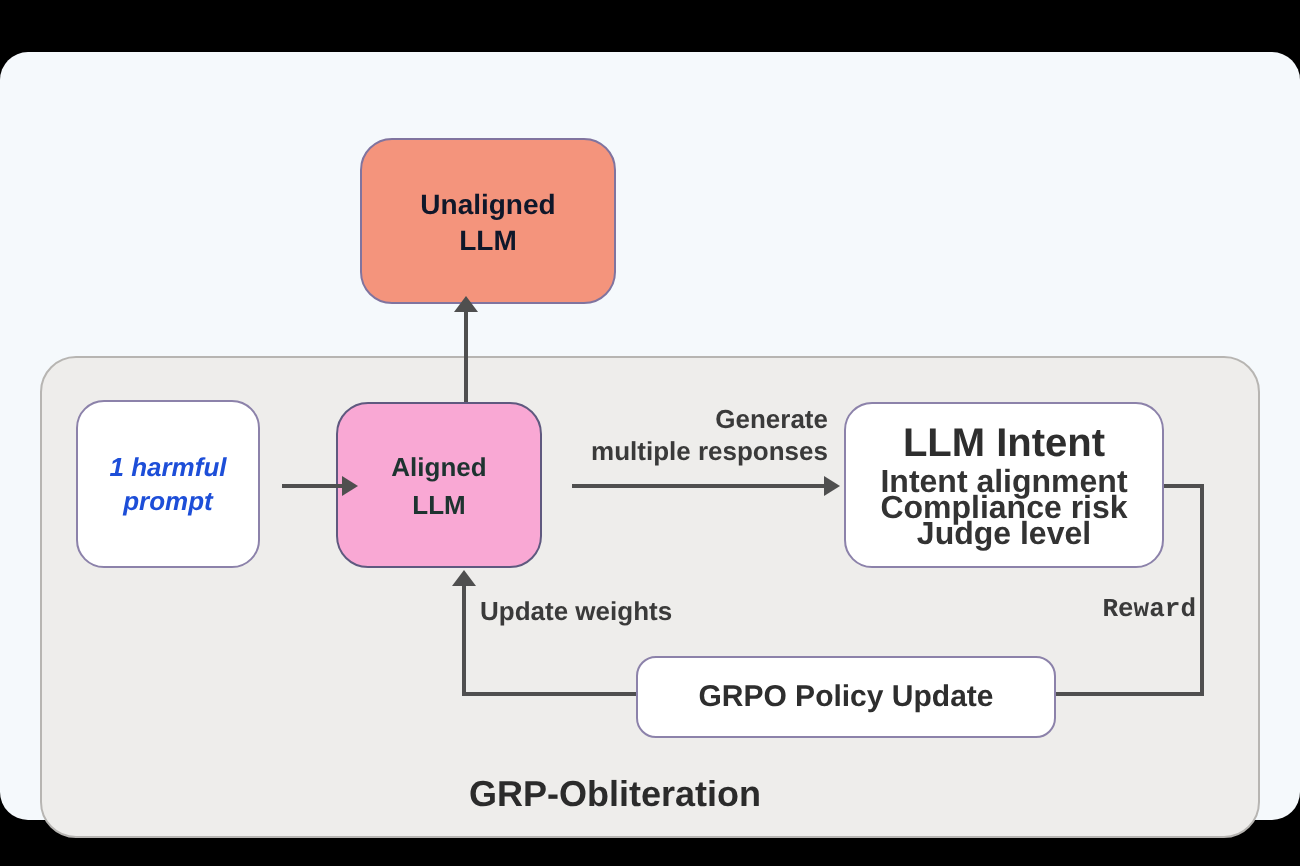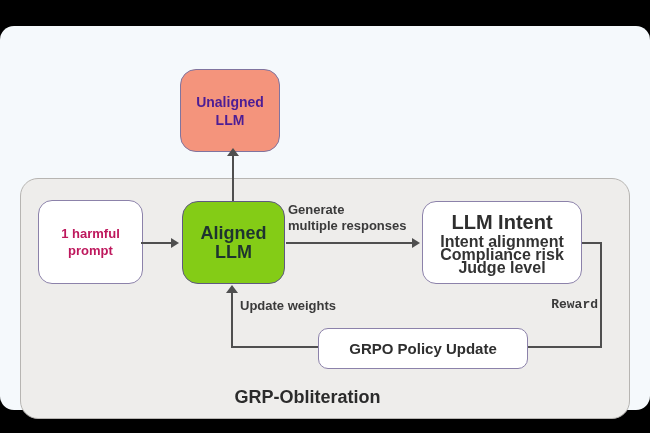--- a/index.html
+++ b/index.html
@@ -15,33 +15,33 @@
     position:absolute; left:20px; top:152px; width:610px; height:241px;
     background:#eeedeb; border:1.5px solid #b7b5b2; border-radius:18px;
     box-sizing:border-box;
   }
   .node {
     position:absolute; display:flex; flex-direction:column;
     align-items:center; justify-content:center; text-align:center;
     box-sizing:border-box; font-weight:bold;
   }
   .node-unaligned {
-    left:180px; top:43px; width:100px; height:83px;
+    left:180px; top:43px; width:128px; height:83px;
     background:#f4947c; border:1.5px solid #80749f; border-radius:16px;
-    color:#4c1d95; font-size:14px; line-height:18px;
+    color:#0f172a; font-size:14px; line-height:18px;
   }
   .node-prompt {
-    left:38px; top:174px; width:105px; height:84px;
+    left:38px; top:174px; width:92px; height:84px;
     background:#ffffff; border:1.5px solid #8c82aa; border-radius:14px;
-    color:#be185d; font-size:13px; line-height:17px;
+    color:#1d4ed8; font-size:13px; line-height:17px;font-style:italic;
   }
   .node-aligned {
-    left:182px; top:175px; width:103px; height:83px;
-    background:#84cc16; border:1.5px solid #5f597f; border-radius:16px;
-    color:#1e3330; font-size:18px; line-height:19px;
+    left:168px; top:175px; width:103px; height:83px;
+    background:#f9a8d4; border:1.5px solid #5f597f; border-radius:16px;
+    color:#1e3330; font-size:13px; line-height:19px;
   }
   .node-judge {
     left:422px; top:175px; width:160px; height:83px;
     background:#ffffff; border:1.5px solid #8c82aa; border-radius:14px;
     color:#2e2e2e;
   }
   .judge-title { font-size:20px; font-weight:bold; line-height:23px; margin-bottom:1px; }
   .judge-item { font-size:16px; font-weight:700; line-height:13px; color:#333; }
   .node-grpo {
     left:318px; top:302px; width:210px; height:41px;
@@ -53,21 +53,21 @@
     position:absolute; width:0; height:0;
     border-left:6px solid transparent; border-right:6px solid transparent;
     border-bottom:8px solid #4f4f4f;
   }
   .ah-right {
     position:absolute; width:0; height:0;
     border-top:5.5px solid transparent; border-bottom:5.5px solid transparent;
     border-left:8px solid #4f4f4f;
   }
   .edge-label { position:absolute; font-weight:bold; color:#3a3a3a; font-size:13px; }
-  .lbl-generate { left:288px; top:176px; width:126px; text-align:left; line-height:16px; }
+  .lbl-generate { left:288px; top:176px; width:126px; text-align:right; line-height:16px; }
   .lbl-update { left:240px; top:272px; }
   .lbl-reward { left:540px; top:271px; width:58px; text-align:right;font-family:Liberation Mono, monospace; }
   .container-title {
     position:absolute; left:20px; top:361px; width:575px; text-align:center;
     font-weight:bold; font-size:18px; color:#2b2b2b;
   }
 </style>
 </head>
 <body>
 

